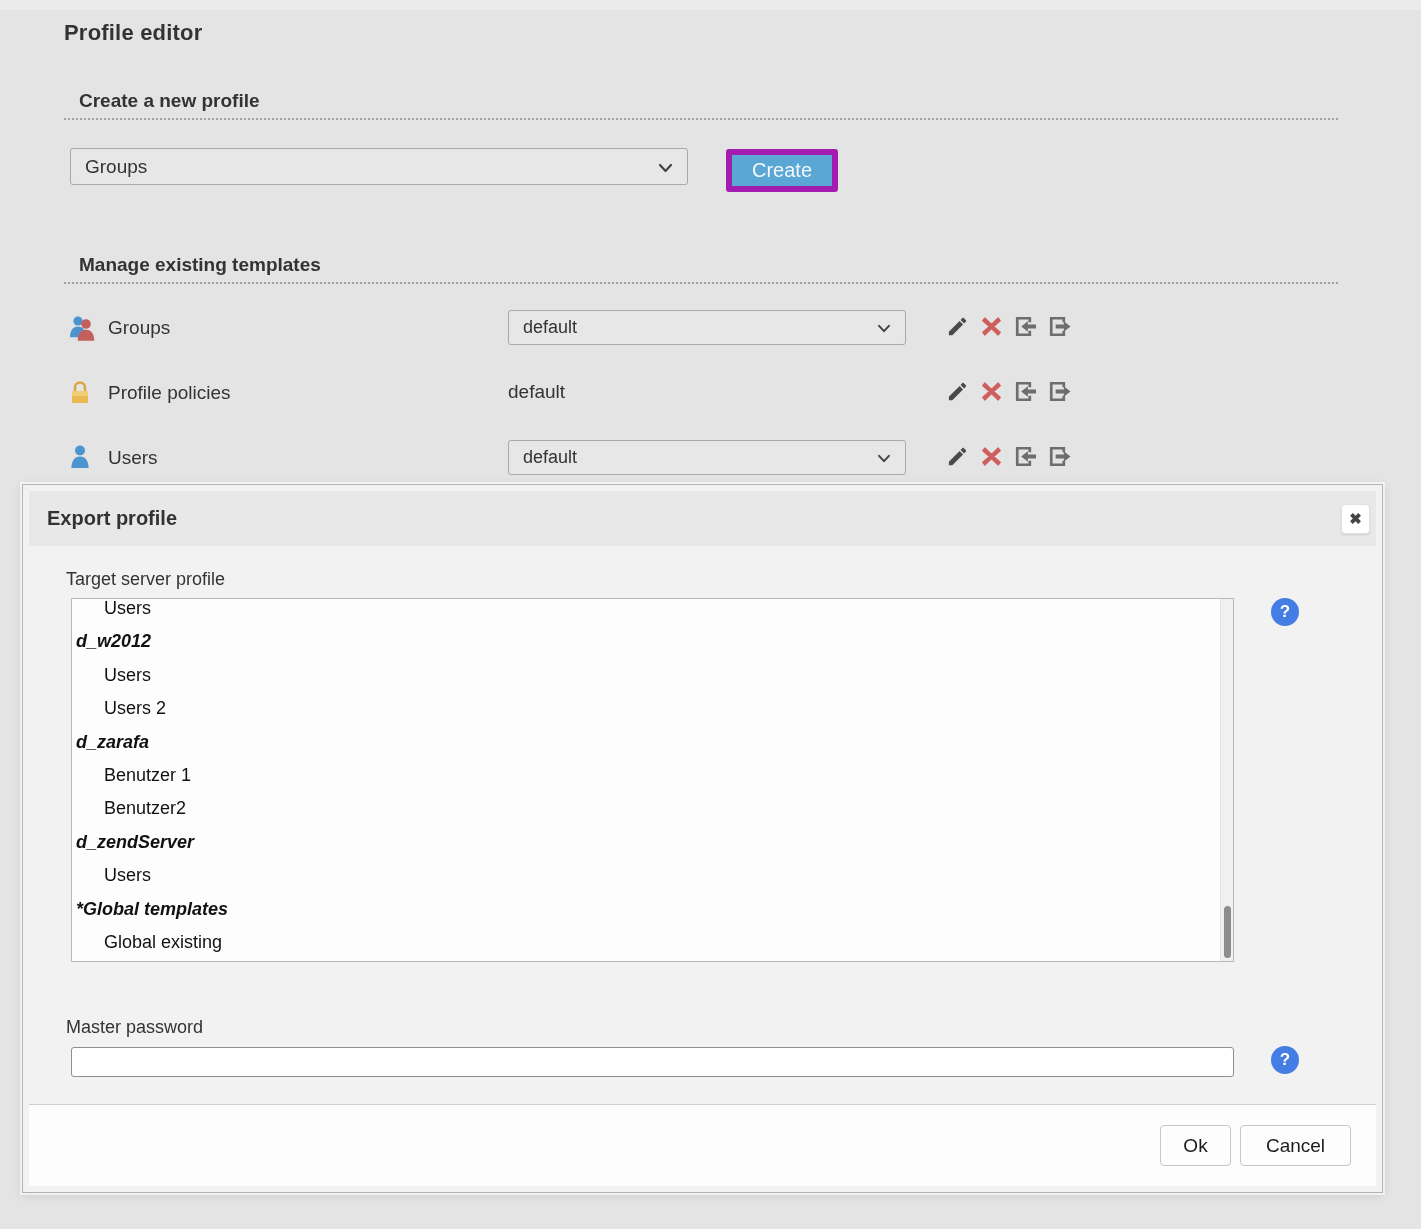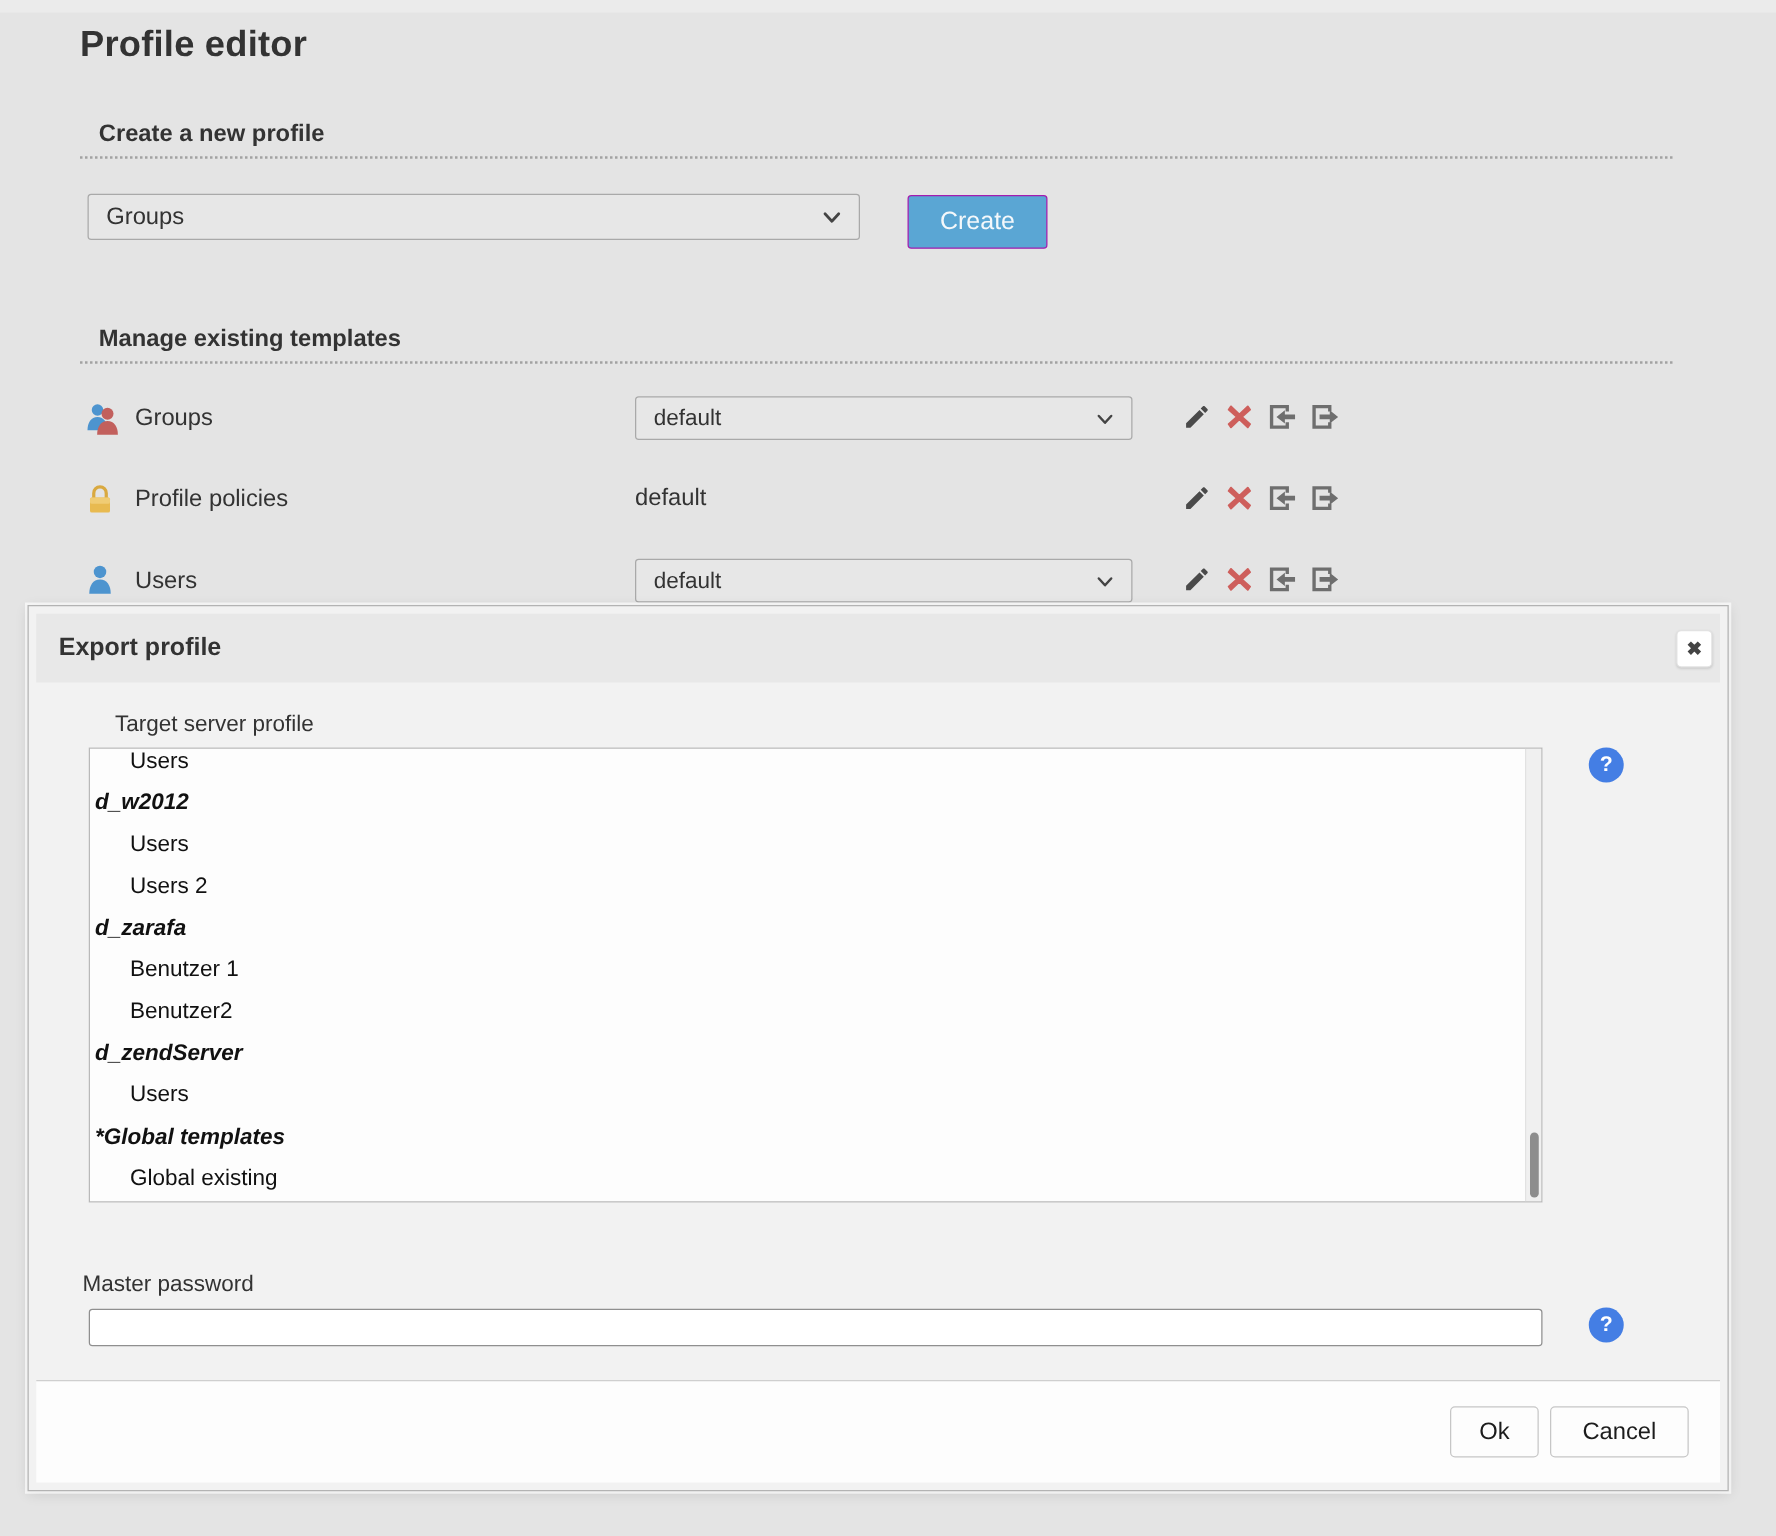--- a/index.html
+++ b/index.html
@@ -10,21 +10,21 @@
     position: relative;
     overflow: hidden;
     color: #333;
   }
   .top-strip { height: 10px; background: #ebebeb; }
 
   
   .page { padding-left: 64px; }
   h1.page-title {
     margin-top: 10px;
-    font-size: 29px;
+    font-size: 22px;
     font-weight: bold;
     color: #333;
     letter-spacing: .2px;
   }
   .section { width: 1274px; }
   h2.section-heading {
     font-size: 19px;
     font-weight: bold;
     color: #333;
     padding: 0 0 6px 15px;
@@ -48,21 +48,21 @@
     cursor: default;
   }
   .select .chevron { flex: 0 0 auto; margin-left: 8px; }
   .type-select { width: 618px; margin-left: 6px; }
   .create-btn {
     margin-left: 38px;
     margin-top: 1px;
     width: 112px;
     height: 43px;
     background: #5aa6d4;
-    border: 1px solid #a21caf;
+    border: 6px solid #a21caf;
     border-radius: 3px;
     color: #f4f8fb;
     font-size: 20px;
     font-family: "Liberation Sans", sans-serif;
     cursor: pointer;
   }
 
   .manage-rows { margin-top: 22px; }
   .profile-row { position: relative; height: 44px; margin-bottom: 21px; display: flex; align-items: center; }
   .row-icon { margin-left: 4px; width: 28px; height: 30px; display: inline-flex; align-items: center; }
@@ -98,21 +98,21 @@
     border: 1px solid #e2e2e2;
     border-radius: 4px;
     box-shadow: 0 1px 2px rgba(0,0,0,.12);
     color: #444;
     font-size: 15px;
     font-weight: bold;
     display: flex; align-items: center; justify-content: center;
     cursor: pointer;
   }
   .field-label { position: absolute; left: 43px; font-size: 18px; color: #333; }
-  .target-label { top: 84px; margin-left: 26px; }
+  .target-label { top: 84px; }
   .password-label { top: 532px; }
 
   .listbox {
     position: absolute;
     left: 48px; top: 113px;
     width: 1163px; height: 364px;
     background: #fdfdfd;
     border: 1px solid #b9b9b9;
     overflow: hidden;
   }

